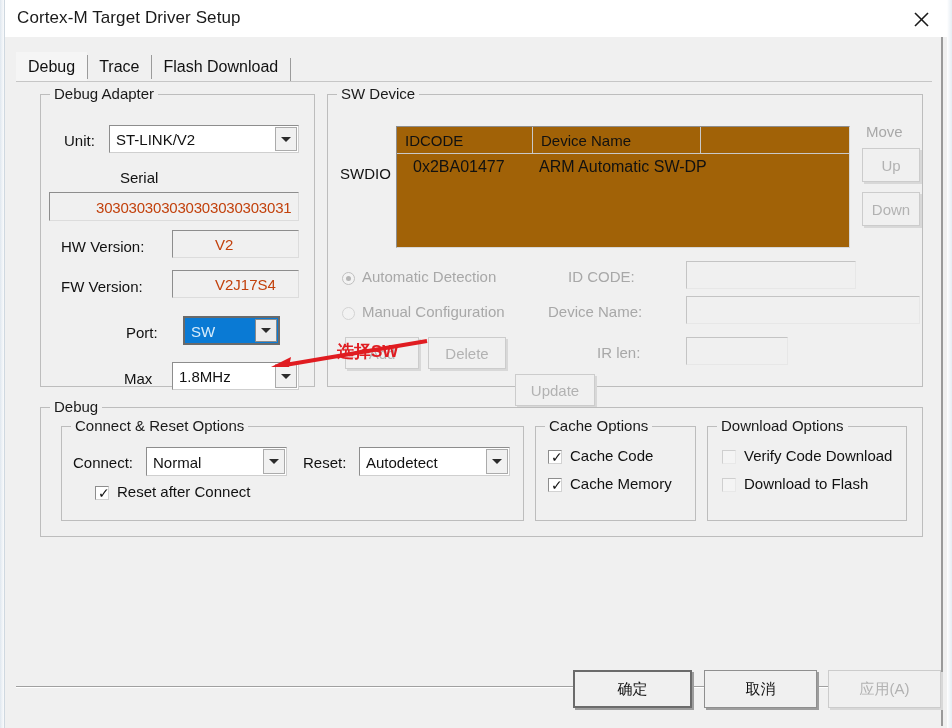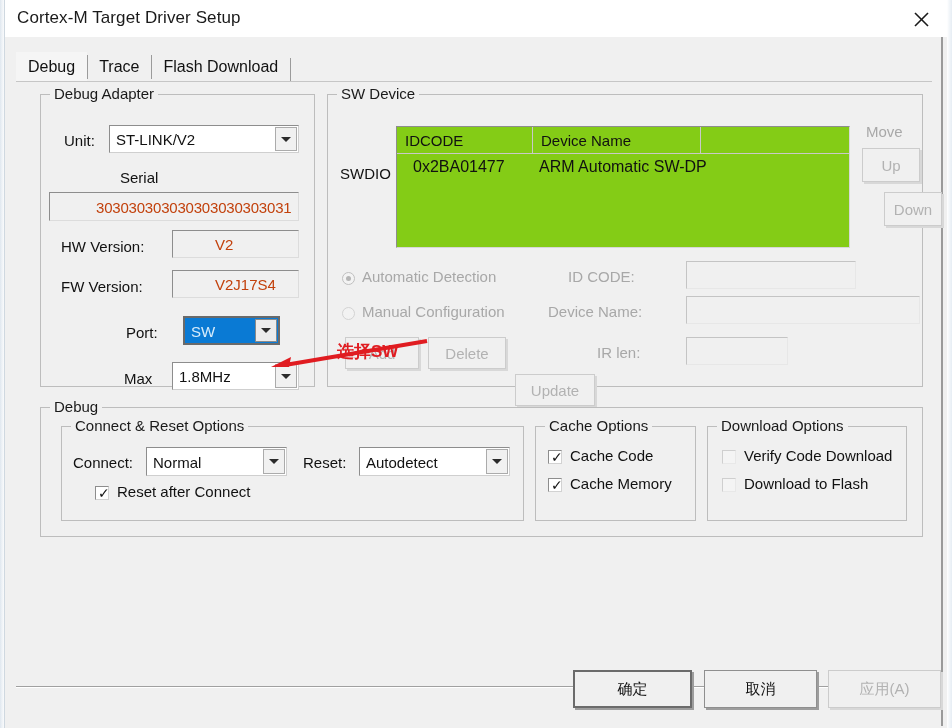--- a/index.html
+++ b/index.html
@@ -88,21 +88,21 @@
     border-right:1px solid #d2d2d2;border-bottom:1px solid #d2d2d2;}
   .chk.dim{background:#f4f4f4;border-top-color:#cfcfcf;border-left-color:#cfcfcf;
     border-right-color:#e8e8e8;border-bottom-color:#e8e8e8;}
   .chk .mark{position:absolute;left:2px;top:-1px;font-size:14px;line-height:14px;color:#111;}
 
   .radio{position:absolute;width:13px;height:13px;border-radius:50%;box-sizing:border-box;
     border:1px solid #c0c0c0;background:#f3f3f3;}
   .radio .dot{position:absolute;left:3px;top:3px;width:5px;height:5px;border-radius:50%;background:#b5b5b5;}
 
   
-  .table{position:absolute;box-sizing:border-box;background:#84cc16;
+  .table{position:absolute;box-sizing:border-box;background:#a16207;
     border-top:1px solid #8d8d8d;border-left:1px solid #8d8d8d;
     border-right:1px solid #d7d7d7;border-bottom:1px solid #d7d7d7;text-align:right;}
   .thead{position:absolute;left:0;right:0;top:0;height:26px;border-bottom:1px solid #c9c9c9;}
   .th{position:absolute;top:0;height:26px;display:flex;align-items:center;
     font-size:15px;color:#111;padding-left:8px;box-sizing:border-box;
     border-right:1px solid #c9c9c9;}
   .trow{position:absolute;left:0;right:0;top:26px;height:28px;}
   .td{position:absolute;top:0;height:28px;display:flex;align-items:center;
     font-size:16px;color:#111;box-sizing:border-box;white-space:nowrap;}
 
@@ -208,21 +208,21 @@
           <div class="trow">
             <div class="td" style="left:16px;width:130px;">0x2BA01477</div>
             <div class="td" style="left:142px;width:300px;">ARM Automatic SW-DP</div>
           </div>
         </div>
 
         <div class="lbl dim" style="left:538px;top:28px;">Move</div>
         <div class="btn disabled" style="left:534px;top:53px;width:58px;height:34px;">
           <span>Up</span>
         </div>
-        <div class="btn disabled" style="left:556px;top:97px;width:58px;height:34px;">
+        <div class="btn disabled" style="left:534px;top:97px;width:58px;height:34px;">
           <span>Down</span>
         </div>
 
         <div class="radio" style="left:14px;top:177px;">
           <span class="dot"></span>
         </div>
         <div class="lbl dim" style="left:34px;top:173px;">Automatic Detection</div>
 
         <div class="radio" style="left:14px;top:212px;border-color:#d3d3d3;background:#f2f2f2;"></div>
         <div class="lbl dim" style="left:34px;top:208px;">Manual Configuration</div>

